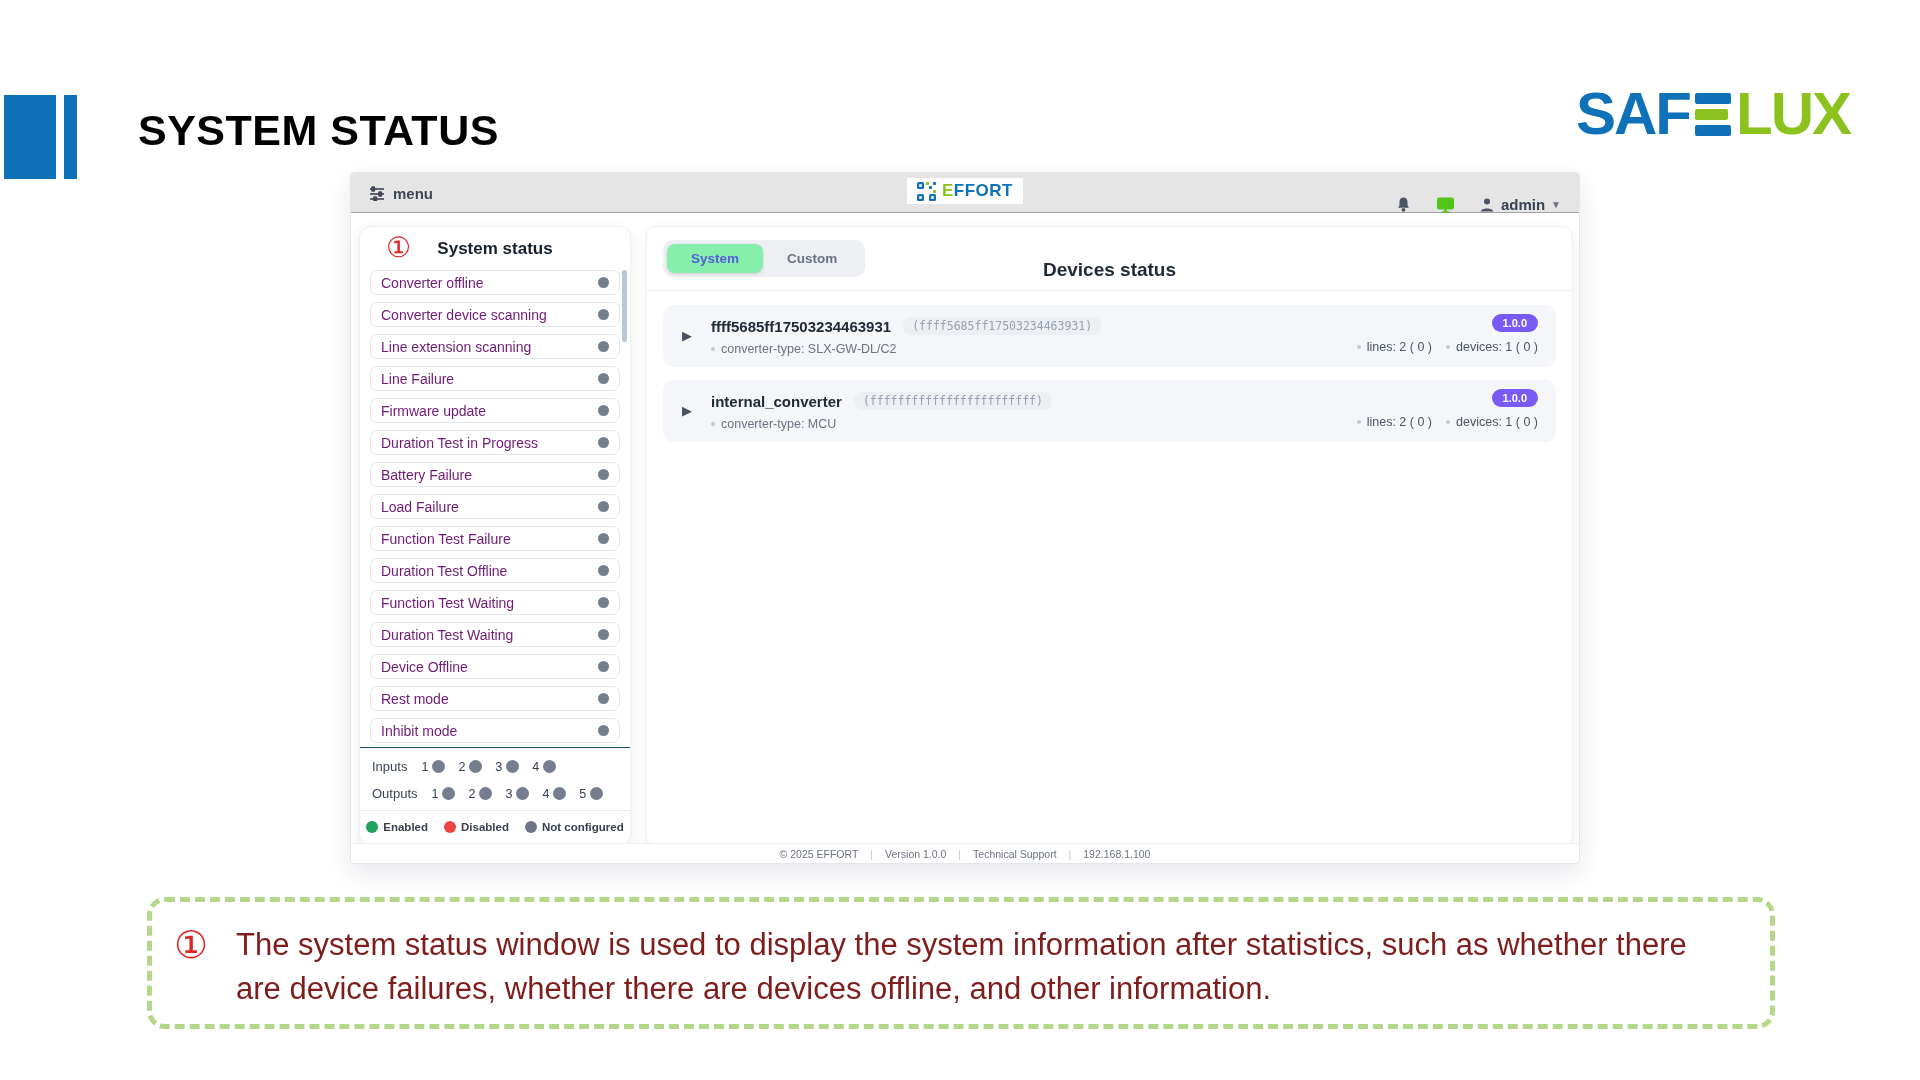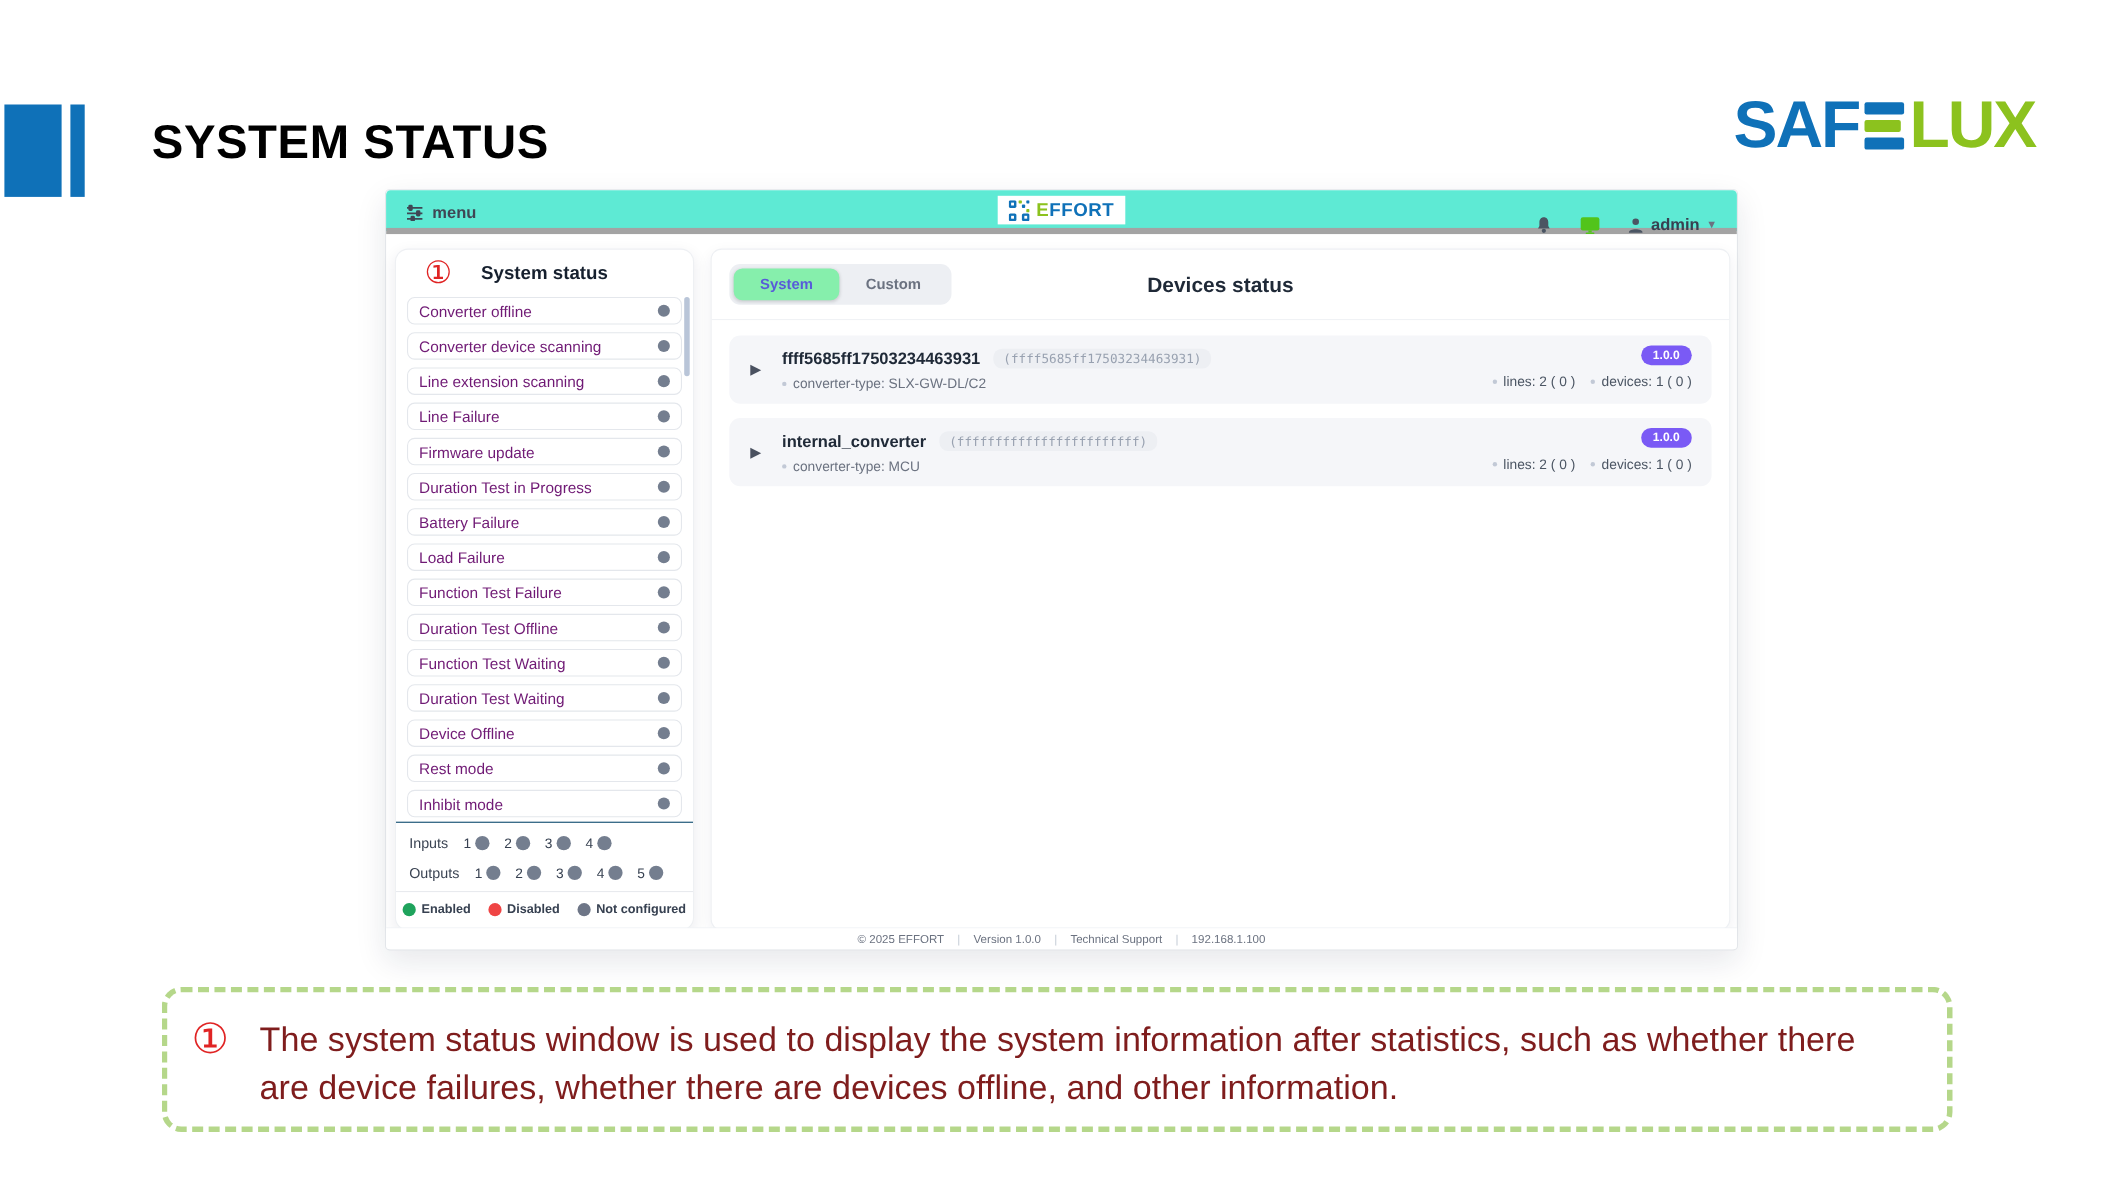--- a/index.html
+++ b/index.html
@@ -15,21 +15,21 @@
   .safelux .blue  { color:#0f71b8; }
   .safelux .green { color:#8cc21e; }
   .safelux-e { display:inline-flex; flex-direction:column; gap:5px; margin:0 5px; }
   .safelux-e i { display:block; width:36px; height:11px; background:#0f71b8; border-radius:2px; }
   .safelux-e i.mid { background:#8cc21e; width:33px; }
 
   
   .app { position:absolute; left:350px; top:172px; width:1230px; height:692px; background:#fff;
          border:1px solid #e3e6ea; border-radius:4px; box-shadow:0 10px 28px rgba(20,30,60,.10); }
 
-  .app-header { position:absolute; left:0; top:0; right:0; height:40px; background:#5eead4; border-bottom:6px solid #a3a3a3; border-radius:4px 4px 0 0; }
+  .app-header { position:absolute; left:0; top:0; right:0; height:40px; background:#e5e5e5; border-bottom:1px solid #a3a3a3; border-radius:4px 4px 0 0; }
   .menu-wrap { position:absolute; left:18px; top:0; height:40px; display:flex; align-items:center; gap:8px; color:#3f4754; font-weight:bold; font-size:15px; cursor:pointer; }
   .brand { position:absolute; left:50%; top:5px; transform:translateX(-50%); display:flex; align-items:center; gap:6px; background:#fff; padding:3px 10px; }
   .brand-text { font-size:17px; font-weight:800; color:#0f71b8; letter-spacing:.5px; }
   .brand-text .e { color:#8cc21e; }
   .header-right { position:absolute; right:18px; top:0; height:40px; display:flex; align-items:flex-end; gap:24px; }
   .user-wrap { display:flex; align-items:center; gap:6px; color:#374151; font-weight:bold; font-size:15px; cursor:pointer; }
   .caret { font-size:10px; color:#6b7280; }
   .monitor-icon { display:inline-block; }
 
   
@@ -56,21 +56,21 @@
   .lg-entry { display:flex; align-items:center; gap:5px; }
   .lg-dot { width:12px; height:12px; border-radius:50%; }
 
   
   .main { position:absolute; left:295px; top:53px; width:927px; height:620px; background:#fff;
           border:1px solid #eef0f3; border-radius:10px; box-shadow:0 4px 14px rgba(20,30,60,.06); }
   .main-head { position:relative; height:64px; border-bottom:1px solid #f0f2f5; }
   .tabs { position:absolute; left:16px; top:13px; background:#edeff3; border-radius:10px; padding:4px; display:flex; }
   .tab { padding:7px 24px; font-size:13.5px; font-weight:bold; color:#6b7280; border-radius:8px; cursor:pointer; }
   .tab.active { background:#86efac; color:#585cd9; box-shadow:0 1px 3px rgba(0,0,0,.14); }
-  .main-title { position:absolute; left:0; right:0; top:22px; text-align:center; font-size:19px; font-weight:bold; color:#1f2937; pointer-events:none; }
+  .main-title { position:absolute; left:0; right:0; top:32px; text-align:center; font-size:19px; font-weight:bold; color:#1f2937; pointer-events:none; }
   .dev-list { padding:14px 16px; }
   .dev-row { position:relative; background:#f5f6f9; border-radius:10px; height:62px; margin-bottom:13px;
              display:flex; flex-direction:column; justify-content:center; gap:7px; padding-left:48px; cursor:pointer; }
   .dev-arrow { position:absolute; left:19px; top:23px; color:#4a5160; font-size:13px; }
   .dev-line1 { display:flex; align-items:flex-end; gap:12px; }
   .dev-name { font-size:15px; font-weight:bold; color:#202a38; }
   .dev-id { font-family:"DejaVu Sans Mono",monospace; font-size:11.5px; color:#98a1b0; background:#edeff3; padding:2px 9px; border-radius:8px; }
   .dev-line2 { display:flex; align-items:center; gap:6px; font-size:12.5px; color:#6b7280; }
   .mini-dot { width:4px; height:4px; border-radius:50%; background:#c2c9d6; display:inline-block; }
   .dev-right { position:absolute; right:18px; top:9px; display:flex; flex-direction:column; align-items:flex-end; gap:8px; }

